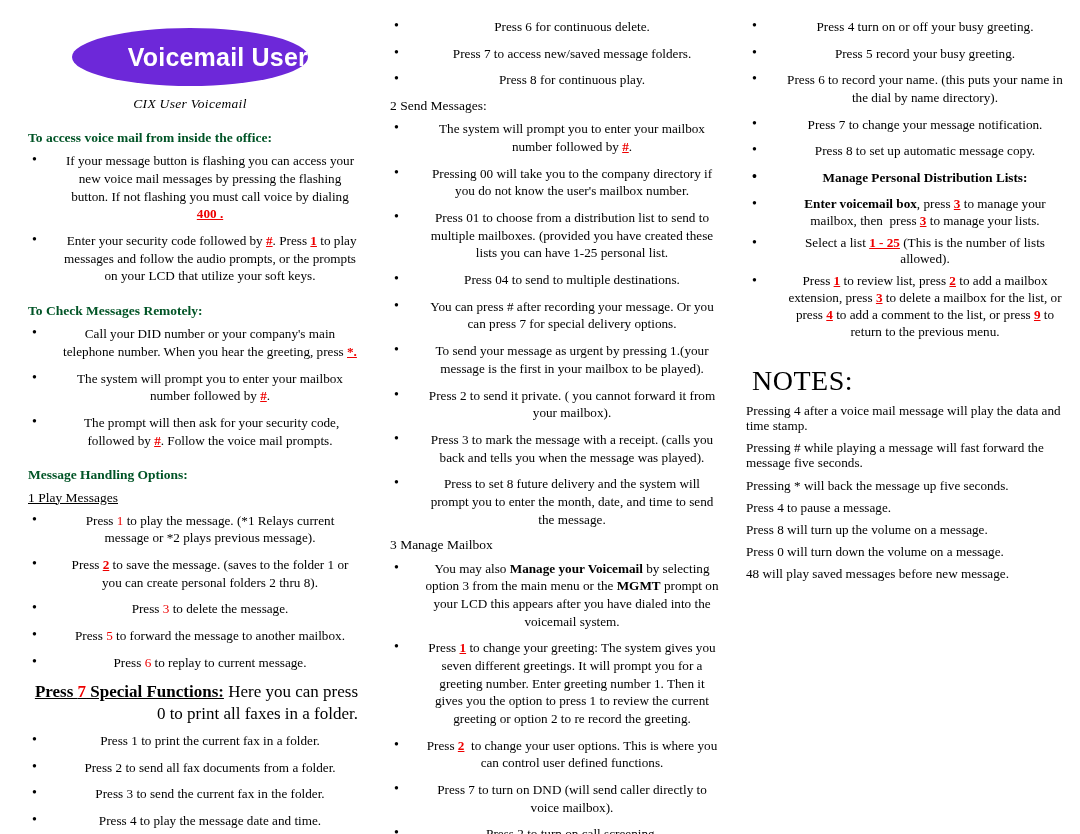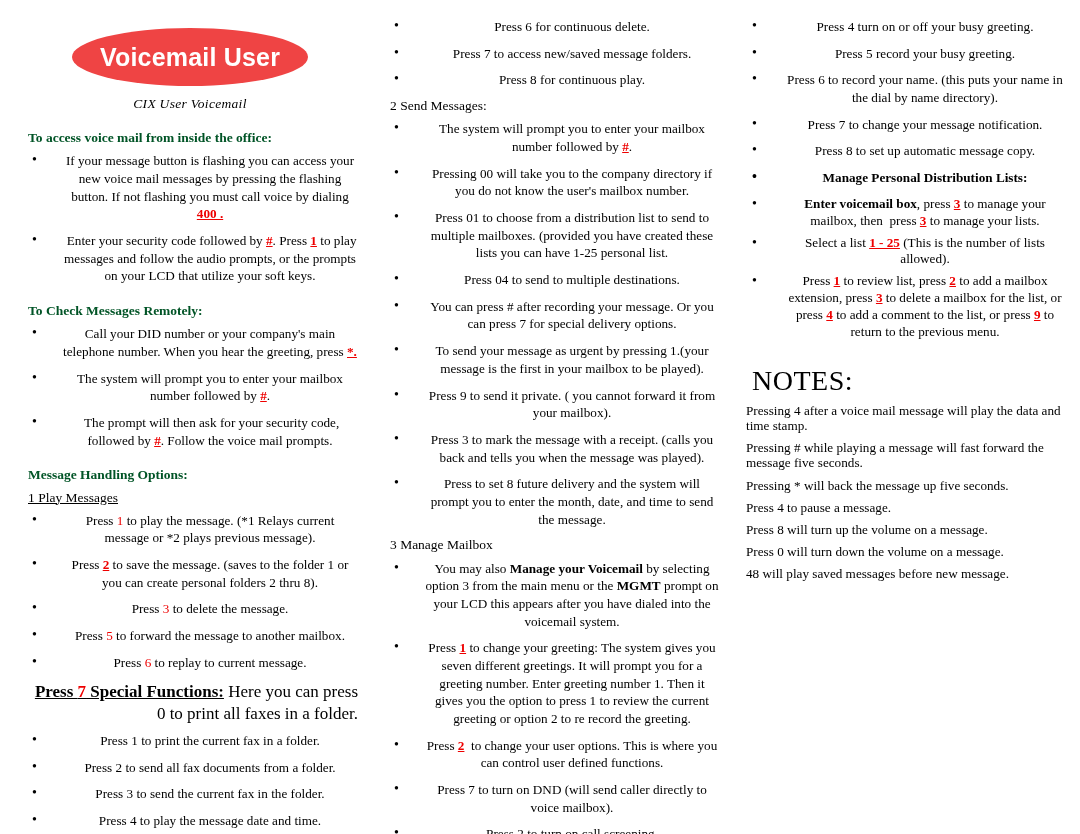--- a/index.html
+++ b/index.html
@@ -32,27 +32,27 @@
   .logo-wrap {
     text-align: center;
     margin-top: 10px;
   }
   .oval {
     display: inline-block;
     width: 236px;
     height: 58px;
     line-height: 58px;
     border-radius: 50%;
-    background: #ef4444;
+    background: #6d28d9;
     color: #ffffff;
     font-family: "Liberation Sans", "DejaVu Sans", sans-serif;
     font-weight: bold;
     font-size: 25px;
     letter-spacing: 0.2px;
-    text-align: center;
+    text-align: right;
     white-space: nowrap;
   }
   .subtitle {
     text-align: center;
     font-style: italic;
     font-size: 13.5px;
     margin-top: 10px;
     margin-bottom: 4px;
     letter-spacing: 0.3px;
   }
@@ -197,21 +197,21 @@
 
     <h3 class="black-head">2 Send Messages:</h3>
 
     <ul class="blist">
       <li>The system will prompt you to enter your mailbox number followed by <span class="ku">#</span>.</li>
       <li>Pressing 00 will take you to the company directory if you do not know the user's mailbox number.</li>
       <li>Press 01  to choose from a distribution list to send to multiple mailboxes. (provided you have created these lists you can have 1-25 personal list.</li>
       <li>Press 04 to send to multiple destinations.</li>
       <li>You can press # after recording your message. Or you can press 7 for special delivery options.</li>
       <li>To send your message as urgent by pressing 1.(your message is the first in your mailbox to be played).</li>
-      <li>Press 9 to send it private. ( you cannot forward it from your mailbox).</li>
+      <li>Press 2 to send it private. ( you cannot forward it from your mailbox).</li>
       <li>Press 3 to mark the message with a receipt. (calls you back and tells you when the message was played).</li>
       <li>Press to set 8 future delivery and the system will prompt you to enter the month, date, and time to send the message.</li>
     </ul>
 
     <h3 class="black-head">3 Manage Mailbox</h3>
 
     <ul class="blist">
       <li>You may also <span class="b">Manage your Voicemail</span> by selecting option 3 from the main menu or the <span class="b">MGMT</span> prompt on your LCD this appears after you have dialed into the voicemail system.</li>
       <li>Press <span class="ku">1</span> to change your greeting: The system gives you seven different greetings. It will prompt you for a greeting number. Enter greeting number 1. Then it gives you the option to press 1 to review the current greeting or option 2 to re record the greeting.</li>
       <li>Press <span class="ku">2</span>&nbsp; to change your user options. This is where you can control user defined functions.</li>

